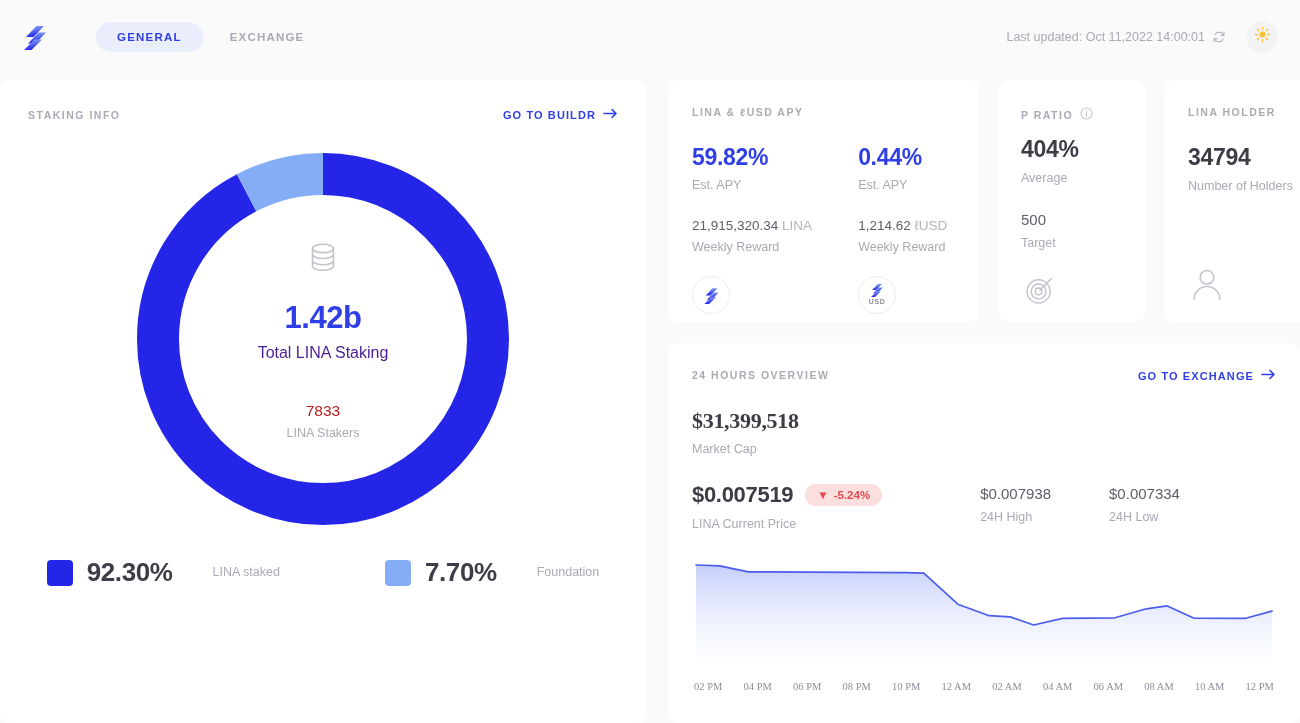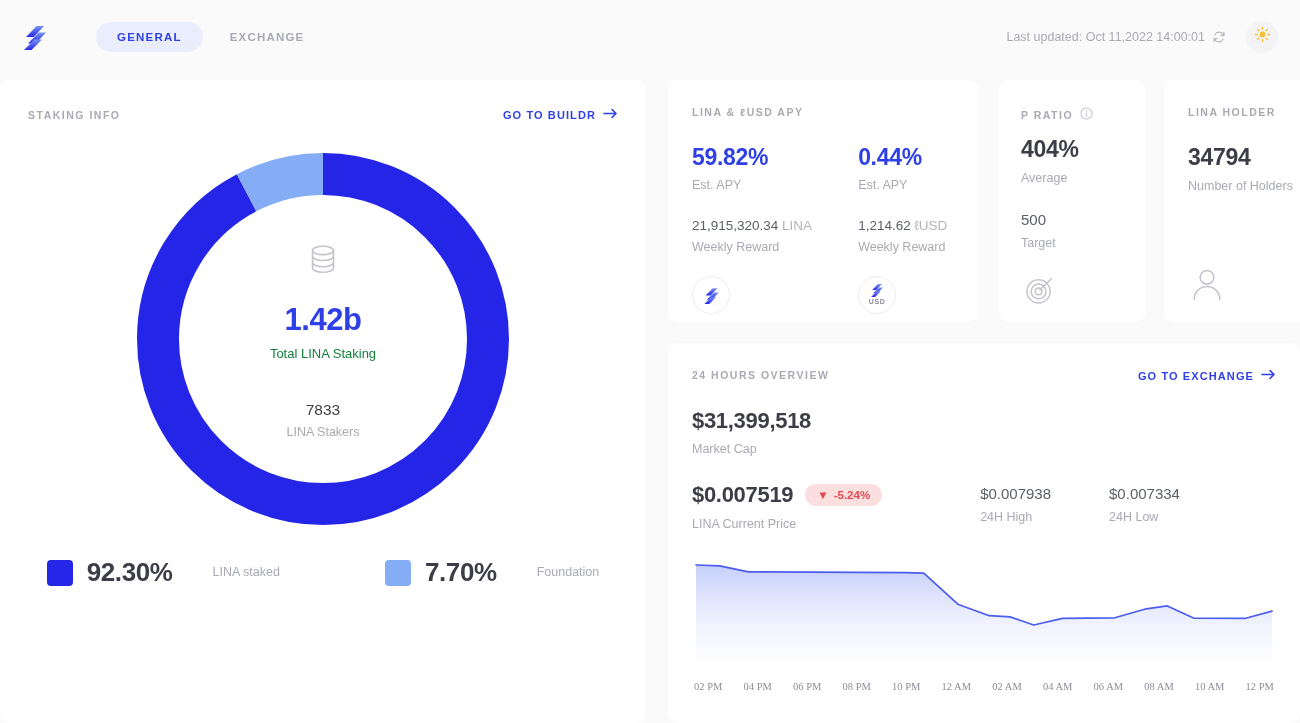--- a/index.html
+++ b/index.html
@@ -61,22 +61,22 @@
   }
   .donut-wrap { position: relative; width: 400px; height: 400px; margin: 18px auto 0; }
   .donut-center {
     position: absolute; inset: 0; display: flex; flex-direction: column;
     align-items: center; justify-content: center; gap: 0;
   }
   .coins-icon { width: 38px; height: 38px; margin-bottom: 20px; }
   .donut-value {
     font-size: 31px; font-weight: bold; color: #2f3fe8; letter-spacing: -0.5px;
   }
-  .donut-sub { font-size: 13px; color: #15803d; margin-top: 8px; }
-  .donut-count { font-size: 15.5px; color: #404040; margin-top: 40px; }
+  .donut-sub { font-size: 16px; color: #4c1d95; margin-top: 8px; }
+  .donut-count { font-size: 15.5px; color: #b91c1c; margin-top: 40px; }
   .donut-count-sub { font-size: 12.5px; color: #a9aab4; margin-top: 6px; }
 
   .legend { display: flex; justify-content: center; gap: 105px; margin-top: 18px; }
   .legend-item { display: flex; flex-direction: row; }
   .legend-row { display: flex; align-items: center; gap: 14px; }
   .legend-swatch { width: 26px; height: 26px; border-radius: 4px; }
   .legend-pct { font-size: 26px; font-weight: bold; color: #3c3d46; letter-spacing: -0.4px; }
   .legend-name { font-size: 12.5px; color: #a9aab4; margin-top: 8px; margin-left: 40px; }
 
   
@@ -105,21 +105,21 @@
   
   #holder-card { left: 1164px; top: 80px; width: 180px; height: 242px; padding: 26px 24px; }
 
   
   #overview-card { left: 668px; top: 343px; width: 632px; height: 380px; }
   .ov-head {
     display: flex; justify-content: space-between; 
     padding: 26px 24px 0 24px;
   }
   .ov-body { padding: 26px 24px 0 24px; }
-  .ov-mcap { font-size: 22px; font-weight: bold; color: #3c3d46; letter-spacing: -0.3px; }
+  .ov-mcap { font-size: 22px; font-weight: bold; color: #3c3d46; letter-spacing: -0.3px; font-family: Liberation Serif, serif; }
   .ov-mcap-cap { font-size: 12.5px; color: #a9aab4; margin-top: 8px; }
   .ov-price-row { display: flex; align-items: flex-start; margin-top: 26px; }
   .ov-price-block { display: flex; flex-direction: column; }
   .ov-price-line { display: flex; align-items: center; gap: 12px; }
   .ov-price { font-size: 22px; font-weight: bold; color: #3c3d46; letter-spacing: -0.3px; }
   .ov-badge {
     background: #fbdede; color: #e04a53; font-size: 11.5px; font-weight: bold;
     padding: 5px 12px; border-radius: 11px; display: flex; align-items: center; gap: 5px;
   }
   .ov-cap { font-size: 12.5px; color: #a9aab4; margin-top: 9px; }

